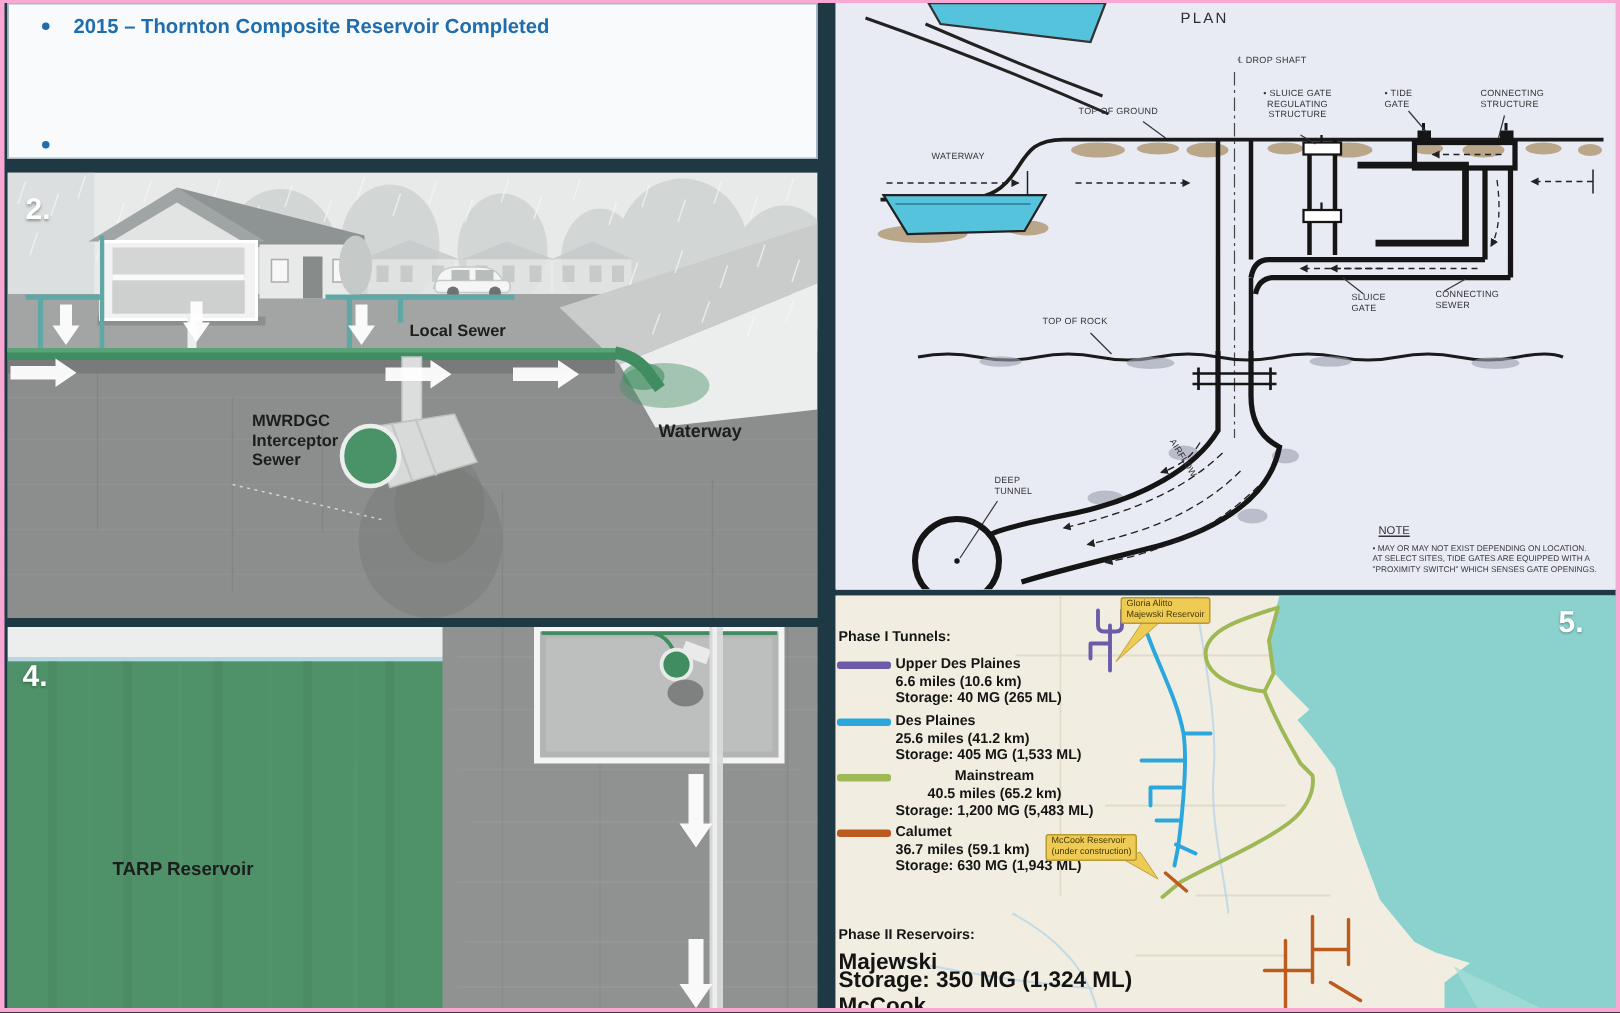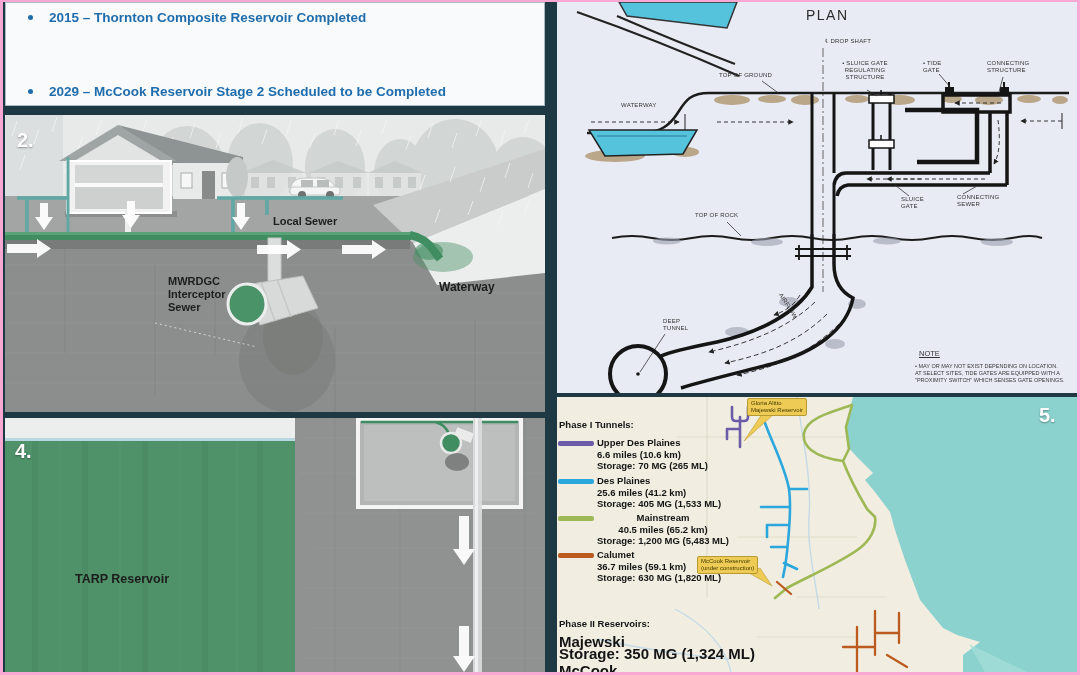--- a/index.html
+++ b/index.html
@@ -24,21 +24,21 @@
   .panel-plan{left:557px;top:2px;width:520px;height:391px;background:#e9ebf4;
     box-shadow:inset 0 0 0 5px #f6f7fa, inset 0 0 0 6px #bcc0ce;}
   
   .panel-map{left:557px;top:397px;width:520px;height:275px;background:#f1eee1;}
 
   .num{position:absolute;color:#fff;font-weight:bold;font-size:20px;text-shadow:0 1px 2px rgba(0,0,0,.35);}
   .lbl{position:absolute;font-weight:bold;color:#1c1d1c;}
   .pre{white-space:pre-line;}
 
   
-  .plan-title{position:absolute;left:249px;top:5px;font-size:14px;letter-spacing:1.5px;color:#2c2c2c;}
+  .plan-title{position:absolute;left:230px;top:5px;font-size:10px;letter-spacing:1.5px;color:#2c2c2c;}
   .plan-lbl{position:absolute;font-size:6px;line-height:7px;letter-spacing:.2px;color:#333;white-space:pre-line;}
   .plan-note-title{position:absolute;font-size:7.5px;color:#333;text-decoration:underline;}
   .plan-note-text{position:absolute;font-size:5.5px;line-height:7px;color:#3a3a3a;white-space:pre-line;}
   .rot{transform:rotate(58deg);transform-origin:left top;}
 
   
   .lg-title{position:absolute;left:2px;font-size:9.5px;font-weight:bold;color:#141414;}
   .lg-swatch{position:absolute;left:1px;width:36px;height:5px;border-radius:2px;}
   .lg-item{position:absolute;left:40px;font-size:9.5px;line-height:11.5px;font-weight:bold;color:#141414;}
   .lg-res{position:absolute;left:2px;font-size:15px;line-height:11.5px;font-weight:bold;color:#141414;}
@@ -51,21 +51,20 @@
 <div class="stage">
   <div class="mat"></div>
 
   <section class="panel panel-timeline">
     <div class="tl-item">
       <span class="tl-dot"></span>
       <span>2015 – Thornton Composite Reservoir Completed</span>
     </div>
     <div class="tl-item">
       <span class="tl-dot"></span>
-      <span>2029 – McCook Reservoir Stage 2 Scheduled to be Completed</span>
     </div>
   </section>
 
   <section class="panel panel-sewer">
     <svg class="fill" viewBox="0 0 540 297">
 
       <rect x="0" y="0" width="540" height="120" fill="#e8eaea"></rect>
       <rect x="0" y="0" width="58" height="120" fill="#dcdfdf"></rect>
 
       <g fill="#d2d6d5">
@@ -366,39 +365,39 @@
       <polygon points="192,176 203,171 215,189" fill="#eecb55" stroke="#b89a33" stroke-width="0.6"></polygon>
     </svg>
     <div class="num" style="left:482px;top:7px;">5.</div>
 
     <div class="lg-title" style="top:22px;">Phase I Tunnels:</div>
 
     <div class="lg-swatch" style="top: 44px; background: rgb(107, 91, 169);"></div>
     <div class="lg-item" style="top:40px;">
       <div>Upper Des Plaines</div>
       <div>6.6 miles (10.6 km)</div>
-      <div>Storage: 70 MG (265 ML)</div>
+      <div>Storage: 40 MG (265 ML)</div>
     </div>
     <div class="lg-swatch" style="top: 82px; background: rgb(43, 167, 222);"></div>
     <div class="lg-item" style="top:78px;">
       <div>Des Plaines</div>
       <div>25.6 miles (41.2 km)</div>
       <div>Storage: 405 MG (1,533 ML)</div>
     </div>
     <div class="lg-swatch" style="top: 119px; background: rgb(157, 184, 85);"></div>
     <div class="lg-item" style="top:115px;text-align:center;">
       <div>Mainstream</div>
       <div>40.5 miles (65.2 km)</div>
       <div>Storage: 1,200 MG (5,483 ML)</div>
     </div>
     <div class="lg-swatch" style="top: 156px; background: rgb(188, 91, 31);"></div>
     <div class="lg-item" style="top:152px;">
       <div>Calumet</div>
       <div>36.7 miles (59.1 km)</div>
-      <div>Storage: 630 MG (1,820 ML)</div>
+      <div>Storage: 630 MG (1,943 ML)</div>
     </div>
 
     <div class="lg-title" style="top:221px;">Phase II Reservoirs:</div>
     <div class="lg-res" style="top:239px;">
       <div>Majewski</div>
       <div>Storage: 350 MG (1,324 ML)</div>
     </div>
     <div class="lg-res" style="top:268px;">
       <div>McCook</div>
     </div>

